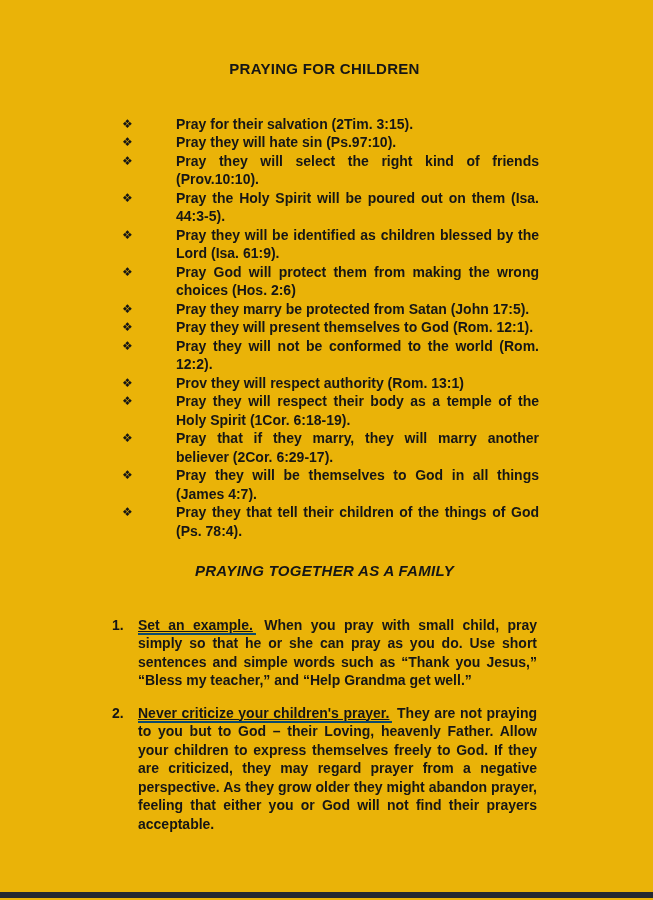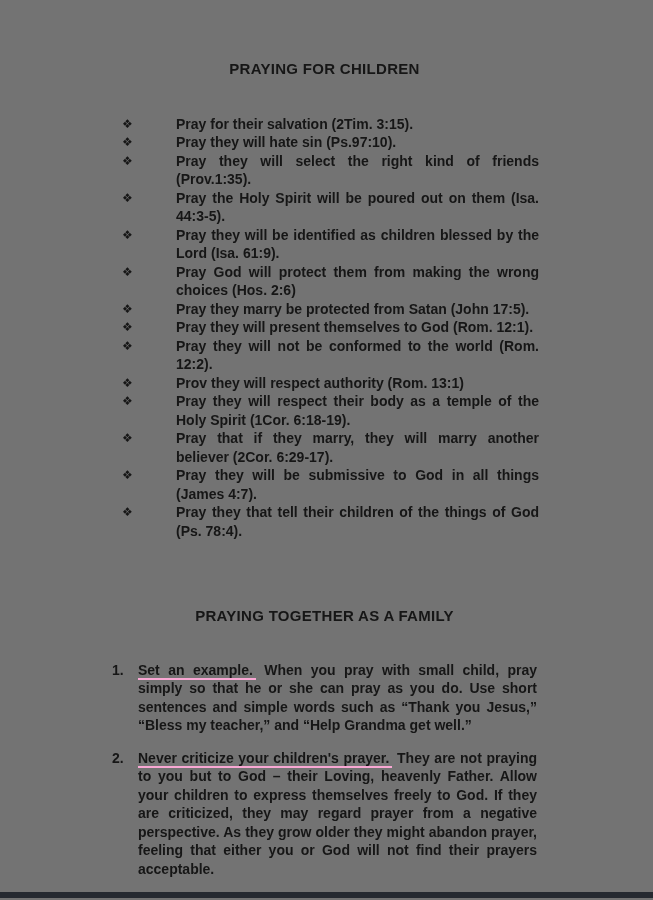--- a/index.html
+++ b/index.html
@@ -25,21 +25,22 @@
   }
   h1.sec-title, h2.sec-title {
     font-size: 15px;
     font-weight: 700;
     text-align: center;
     margin: 0;
     letter-spacing: 0.3px;
     line-height: 18.5px;
   }
   h2.sec-title {
-    margin-top: 67px;
+    margin-top: 22px;
+    font-style: italic;
   }
   ul.bullet-list {
     list-style: none;
     margin: 36px 0 0 10px;
     padding: 0;
     width: 417px;
   }
   ul.bullet-list li {
     display: flex;
   }
@@ -67,51 +68,52 @@
   }
   .num {
     flex: none;
     width: 26px;
   }
   .ptext {
     flex: 1;
     text-align: justify;
   }
   .lead {
-    border-bottom: 2px solid #f9a8d4;
+    border-bottom: 2px solid #0c4a6e;
     padding-right: 3px;
+    text-decoration: underline;
   }
   .bottom-bar {
     position: absolute;
     left: 0;
     right: 0;
     bottom: 2px;
     height: 6px;
   }
 </style>
 </head>
 <body>
 
-<div class="page" style="background: #737373; color: rgb(22, 22, 22);">
+<div class="page" style="background: #eab308; color: rgb(22, 22, 22);">
   <div class="content">
 
     <h1 class="sec-title">PRAYING FOR CHILDREN</h1>
 
     <ul class="bullet-list" id="bullet-list">
         <li>
           <span class="bullet">❖</span>
           <span class="btext">Pray for their salvation (2Tim. 3:15).</span>
         </li>
         <li>
           <span class="bullet">❖</span>
           <span class="btext">Pray they will hate sin (Ps.97:10).</span>
         </li>
         <li>
           <span class="bullet">❖</span>
-          <span class="btext">Pray they will select the right kind of friends (Prov.1:35).</span>
+          <span class="btext">Pray they will select the right kind of friends (Prov.10:10).</span>
         </li>
         <li>
           <span class="bullet">❖</span>
           <span class="btext">Pray the Holy Spirit will be poured out on them (Isa. 44:3-5).</span>
         </li>
         <li>
           <span class="bullet">❖</span>
           <span class="btext">Pray they will be identified as children blessed by the Lord (Isa. 61:9).</span>
         </li>
         <li>
@@ -137,21 +139,21 @@
         <li>
           <span class="bullet">❖</span>
           <span class="btext">Pray they will respect their body as a temple of the Holy Spirit (1Cor. 6:18-19).</span>
         </li>
         <li>
           <span class="bullet">❖</span>
           <span class="btext">Pray that if they marry, they will marry another believer (2Cor. 6:29-17).</span>
         </li>
         <li>
           <span class="bullet">❖</span>
-          <span class="btext">Pray they will be submissive to God in all things (James 4:7).</span>
+          <span class="btext">Pray they will be themselves to God in all things (James 4:7).</span>
         </li>
         <li>
           <span class="bullet">❖</span>
           <span class="btext">Pray they that tell their children of the things of God (Ps. 78:4).</span>
         </li>
       </ul>
 
     <h2 class="sec-title">PRAYING TOGETHER AS A FAMILY</h2>
 
     <ol class="numbered-list" id="numbered-list">

